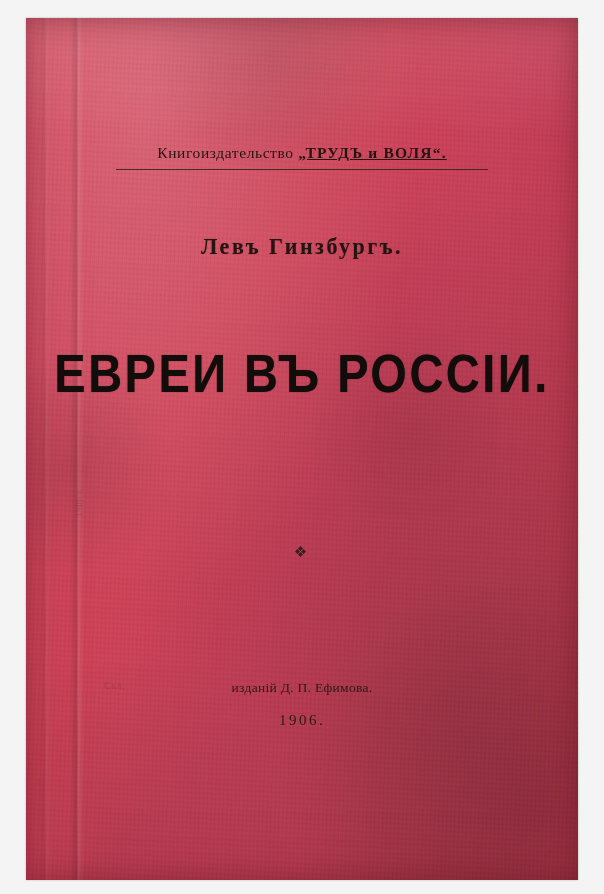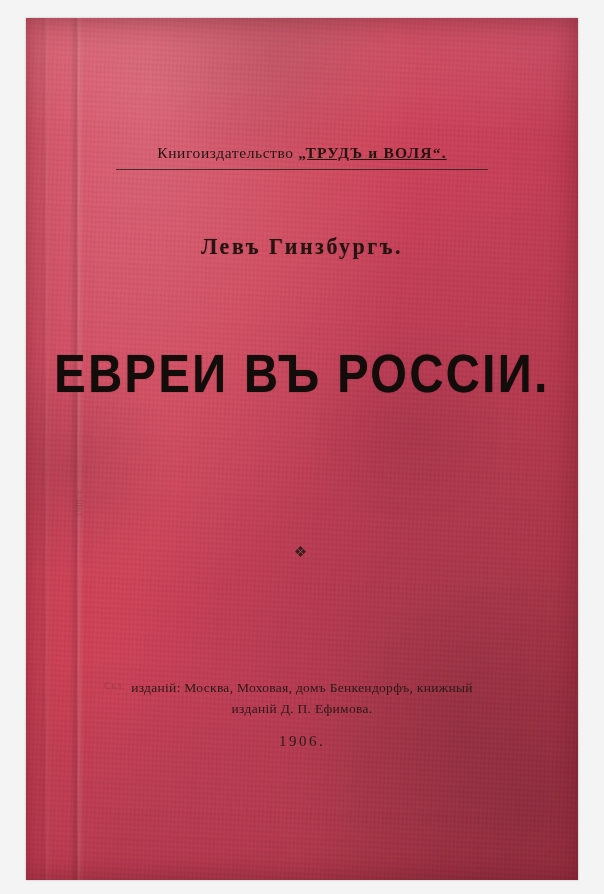--- a/index.html
+++ b/index.html
@@ -225,21 +225,20 @@
         <div class="rule"></div>
       </div>
 
       <div class="author">Левъ Гинзбургъ.</div>
 
       <div class="title">ЕВРЕИ ВЪ РОССІИ.</div>
 
       <div class="ornament">❖</div>
 
       <div class="imprint">
-        <div>изданій: Москва, Моховая, домъ Бенкендорфъ, книжный</div>
         <div>изданій Д. П. Ефимова.</div>
         <div class="year">1906.</div>
       </div>
 
       <div class="pencil vert">1906 г.</div>
       <div class="pencil left-mark">Скл.</div>
 
     </div>
   </div>
 </div>

